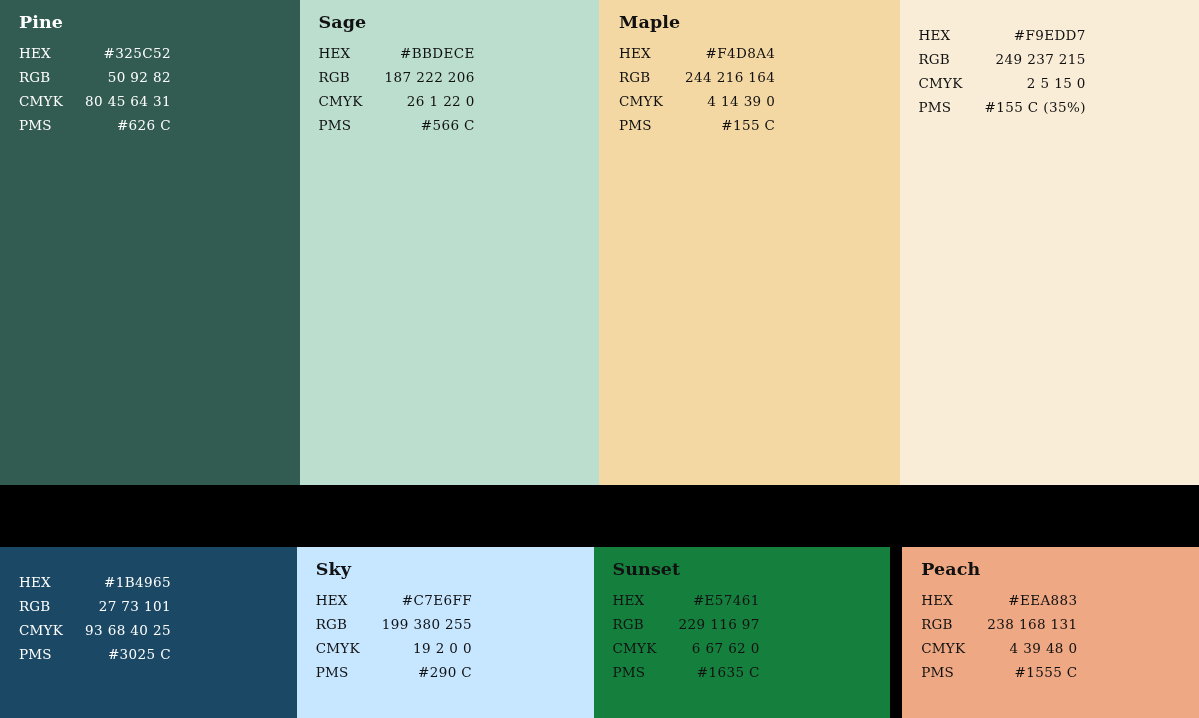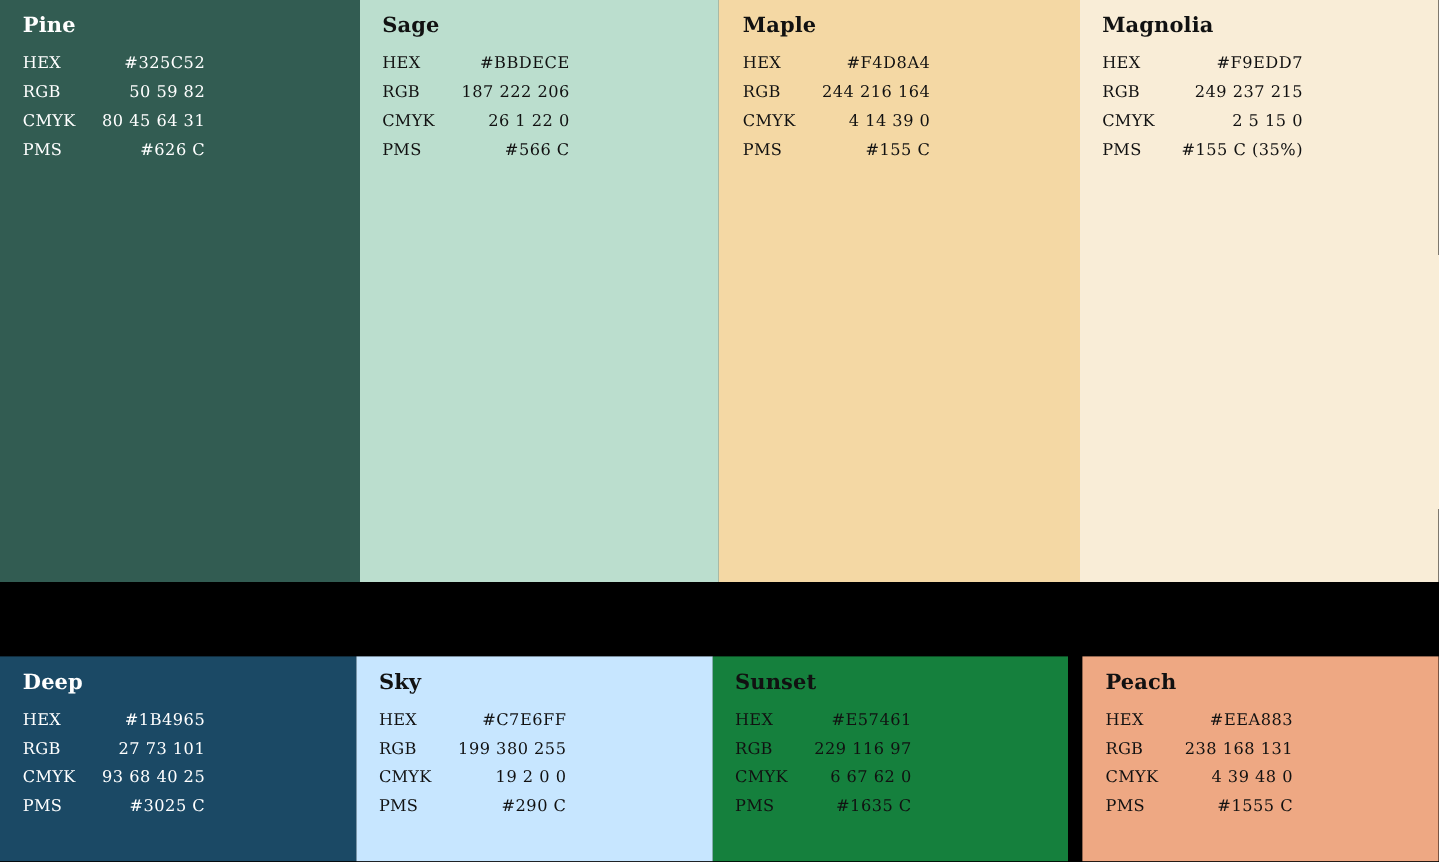--- a/index.html
+++ b/index.html
@@ -93,21 +93,21 @@
   <div class="swatch swatch--dark" style="background: rgb(50, 92, 82); color: rgb(255, 255, 255);">
     <div class="swatch-name">Pine</div>
     <table class="spec-table">
       <tbody>
         <tr>
           <th class="spec-label">HEX</th>
           <td class="spec-value">#325C52</td>
         </tr>
         <tr>
           <th class="spec-label">RGB</th>
-          <td class="spec-value">50 59 82</td>
+          <td class="spec-value">50 92 82</td>
         </tr>
         <tr>
           <th class="spec-label">CMYK</th>
           <td class="spec-value">80 45 64 31</td>
         </tr>
         <tr>
           <th class="spec-label">PMS</th>
           <td class="spec-value">#626 C</td>
         </tr>
       </tbody>
@@ -156,21 +156,20 @@
         </tr>
         <tr>
           <th class="spec-label">PMS</th>
           <td class="spec-value">#155 C</td>
         </tr>
       </tbody>
     </table>
   </div>
 
   <div class="swatch swatch--light" style="background: rgb(249, 237, 215); color: rgb(17, 17, 17);">
-    <div class="swatch-name">Magnolia</div>
     <table class="spec-table">
       <tbody>
         <tr>
           <th class="spec-label">HEX</th>
           <td class="spec-value">#F9EDD7</td>
         </tr>
         <tr>
           <th class="spec-label">RGB</th>
           <td class="spec-value">249 237 215</td>
         </tr>
@@ -184,21 +183,20 @@
         </tr>
       </tbody>
     </table>
   </div>
 </div>
 
   <div class="divider-band"></div>
 
   <div class="swatch-row swatch-row--bottom">
   <div class="swatch swatch--dark" style="background: rgb(27, 73, 101); color: rgb(255, 255, 255);">
-    <div class="swatch-name">Deep</div>
     <table class="spec-table">
       <tbody>
         <tr>
           <th class="spec-label">HEX</th>
           <td class="spec-value">#1B4965</td>
         </tr>
         <tr>
           <th class="spec-label">RGB</th>
           <td class="spec-value">27 73 101</td>
         </tr>

